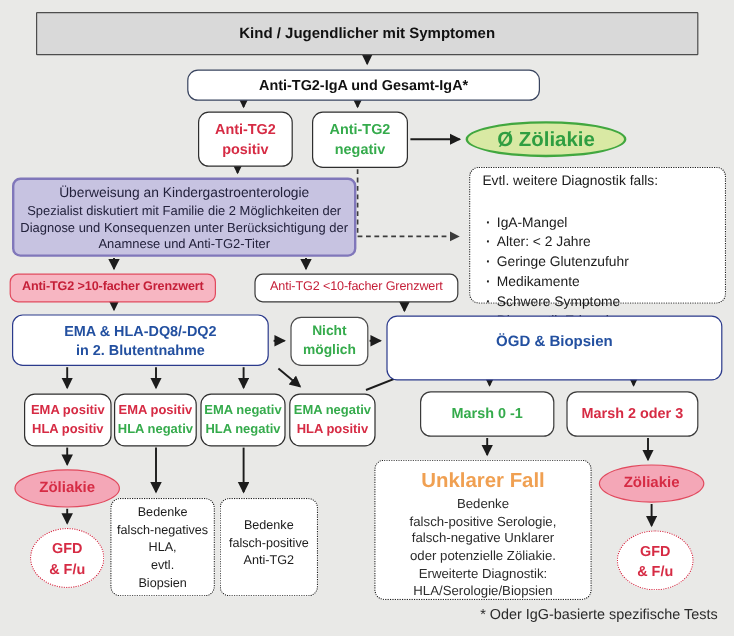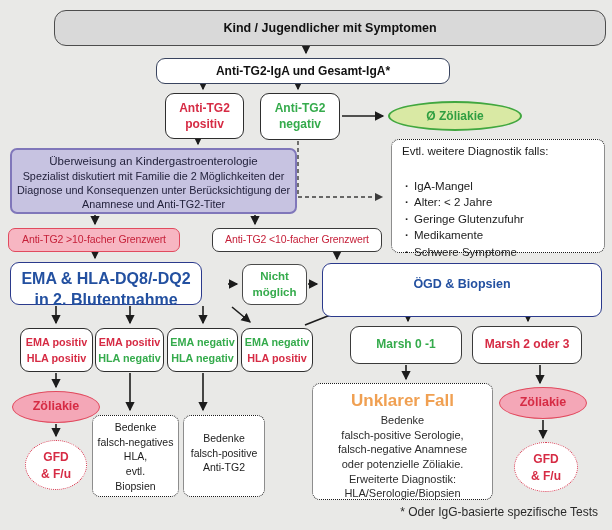--- a/index.html
+++ b/index.html
@@ -8,34 +8,34 @@
   #arrows{position:absolute;left:0;top:0;width:612px;height:530px;z-index:1;pointer-events:none;}
   .node{position:absolute;box-sizing:border-box;z-index:2;text-align:center;}
   .box{background:#fff;border:1.5px solid #3a3a3a;border-radius:9px;}
   .t-red{color:#d62b44;}
   .t-green{color:#35ab4c;}
   .t-blue{color:#2350a0;}
   .t-orange{color:#f0a052;font-weight:bold;}
   .dotted{background:#fff;border:1.6px dotted #1c1c1c;border-radius:8px;}
   .ellipse{border-radius:50%;}
 
-  #n-start{left:30px;top:10px;width:552px;height:36px;background:#d9d9d9;border:1.8px solid #4d4d4d;border-radius:12px;line-height:34px;font-weight:bold;font-size:12.5px;color:#111;margin-left:24px;}
+  #n-start{left:30px;top:10px;width:552px;height:36px;background:#d9d9d9;border:1.8px solid #4d4d4d;border-radius:1px;line-height:34px;font-weight:bold;font-size:12.5px;color:#111;}
   #n-test{left:156px;top:58px;width:294px;height:26px;line-height:24px;font-size:12px;font-weight:600;color:#111;border-color:#39445f;}
   #n-tg2pos{left:165px;top:93px;width:79px;height:46px;padding-top:6px;font-size:12px;line-height:1.35;font-weight:bold;border-color:#2e2e2e;}
   #n-tg2neg{left:260px;top:93px;width:80px;height:47px;padding-top:6px;font-size:12px;line-height:1.35;font-weight:bold;border-color:#2e2e2e;}
-  #n-nocel{left:388px;top:101px;width:134px;height:30px;background:#d9e9a4;border:2px solid #41a73f;line-height:27px;font-size:12px;font-weight:bold;color:#2f9e41;}
+  #n-nocel{left:388px;top:101px;width:134px;height:30px;background:#d9e9a4;border:2px solid #41a73f;line-height:27px;font-size:17px;font-weight:bold;color:#2f9e41;}
   #n-info{left:391px;top:139px;width:214px;height:114px;text-align:left;padding:5px 8px 0 10px;font-size:11.5px;color:#1c1c1c;}
   #n-info .title{margin-bottom:21px;}
   #n-info .item{padding-left:12px;position:relative;line-height:1.43;}
   #n-info .item::before{content:"\00B7";position:absolute;left:3px;font-weight:bold;}
   #n-referral{left:10px;top:148px;width:287px;height:66px;background:#c7c3e1;border:2px solid #8077ba;border-radius:7px;padding-top:4px;color:#23223c;font-size:10.8px;line-height:1.3;}
   #n-referral .title{font-weight:normal;font-size:11.5px;}
-  #n-gt10{left:8px;top:228px;width:172px;height:24px;background:#f7b6c2;border:1.6px solid #e14a5e;border-radius:7px;line-height:21px;font-size:10.5px;letter-spacing:-0.1px;font-weight:normal;color:#c51f38;}
+  #n-gt10{left:8px;top:228px;width:172px;height:24px;background:#f7b6c2;border:1.6px solid #e14a5e;border-radius:7px;line-height:21px;font-size:10.5px;letter-spacing:-0.1px;font-weight:bold;color:#c51f38;}
   #n-lt10{left:212px;top:228px;width:170px;height:24px;border-radius:7px;line-height:21px;font-size:10.5px;letter-spacing:-0.1px;font-weight:normal;color:#c51f38;border-color:#3a3a3a;}
-  #n-ema{left:10px;top:262px;width:192px;height:43px;padding-top:6px;font-size:16px;line-height:1.3;font-weight:bold;border-color:#2b3a8c;}
+  #n-ema{left:10px;top:262px;width:214px;height:43px;padding-top:6px;font-size:12px;line-height:1.3;font-weight:bold;border-color:#2b3a8c;}
   #n-nicht{left:242px;top:264px;width:65px;height:41px;padding-top:4px;font-size:11.5px;line-height:1.35;font-weight:bold;border-color:#4a4a4a;}
   #n-oegd{left:322px;top:263px;width:280px;height:54px;line-height:40px;font-size:12.5px;font-weight:bold;border-color:#2b3a8c;}
   .rbox{top:328px;height:44px;padding-top:6px;font-size:10.8px;line-height:1.45;font-weight:bold;border-color:#2e2e2e;}
   #n-r1{left:20px;width:73px;}
   #n-r2{left:95px;width:69px;}
   #n-r3{left:167px;width:71px;}
   #n-r4{left:241px;width:72px;}
   #n-m01{left:350px;top:326px;width:112px;height:38px;line-height:35px;font-size:12px;font-weight:bold;border-color:#3a3a3a;}
   #n-m23{left:472px;top:326px;width:110px;height:38px;line-height:35px;font-size:12px;font-weight:bold;border-color:#3a3a3a;}
   .celiac{background:#f4a7b7;border:1.8px solid #e14a5e;font-weight:bold;font-size:12.5px;color:#d62b44;}
@@ -182,21 +182,21 @@
   <div id="n-ctg2" class="node dotted">
     <div>Bedenke</div>
     <div>falsch-positive</div>
     <div>Anti-TG2</div>
   </div>
 
   <div id="n-unclear" class="node dotted">
     <div class="title t-orange">Unklarer Fall</div>
     <div>Bedenke</div>
     <div>falsch-positive Serologie,</div>
-    <div>falsch-negative Anamnese</div>
+    <div>falsch-negative Unklarer</div>
     <div>oder potenzielle Zöliakie.</div>
     <div>Erweiterte Diagnostik:</div>
     <div>HLA/Serologie/Biopsien</div>
   </div>
 
   <div id="n-cel-r" class="node ellipse celiac">Zöliakie</div>
 
   <div id="n-gfd-r" class="node ellipse gfd">
     <div>GFD</div>
     <div>&amp; F/u</div>

